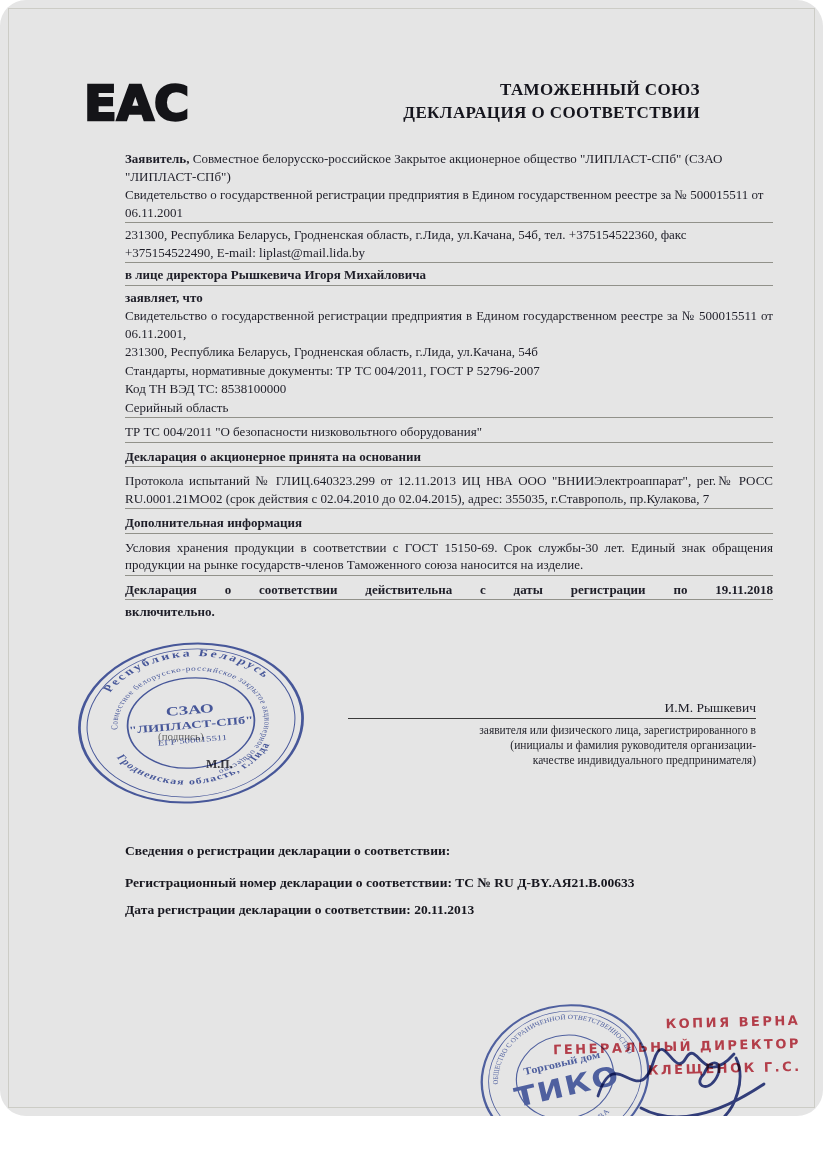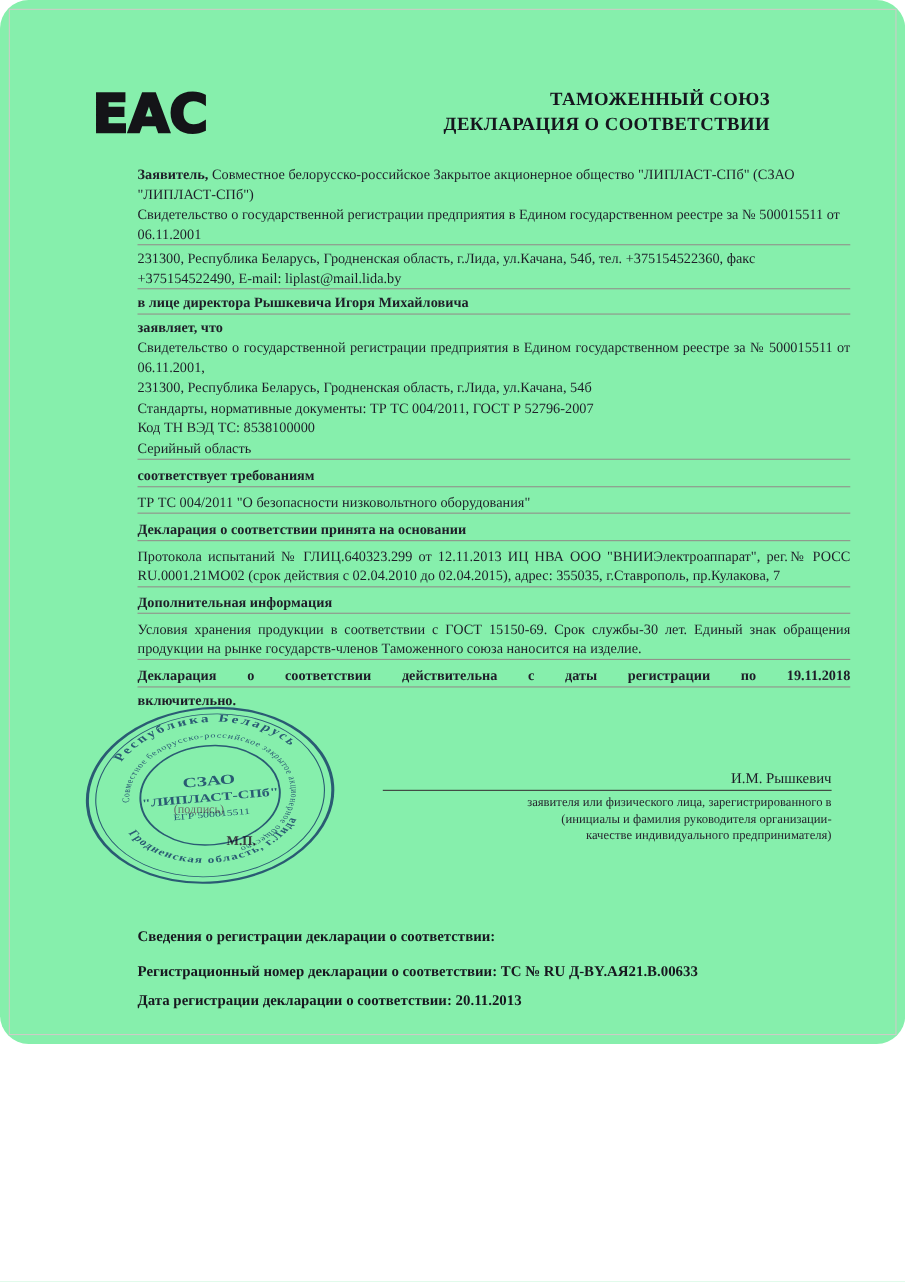--- a/index.html
+++ b/index.html
@@ -1,16 +1,16 @@
 <!DOCTYPE html>
 <html><head>
 <meta charset="utf-8">
 <style>
   html,body{margin:0;padding:0;background:#ffffff;}
-  .page{position:relative;width:823px;height:949px;background:#86efac;overflow:hidden;
+  .page{position:relative;width:823px;height:1116px;background:#e5e5e5;overflow:hidden;
         font-family:"Liberation Serif","DejaVu Serif",serif;color:#1e1e28;border-radius:26px;}
   .edge{position:absolute;inset:8px;border:1px solid #ccccc6;pointer-events:none;}
   .eac{position:absolute;left:84px;top:66px;width:106px;height:70px;}
   .titles{position:absolute;left:220px;top:78px;width:480px;text-align:right;
           font-weight:bold;font-size:17px;line-height:23px;letter-spacing:.4px;color:#15151d;}
   .content{position:absolute;left:125px;top:150px;width:648px;font-size:13px;line-height:17.5px;}
   .content p{margin:0 0 1px 0;font-family:Liberation Serif, serif;}
   .b{font-weight:bold;}
   .rule{border-bottom:1px solid #91918a;padding-bottom:1px;margin-bottom:3px !important;}
   .gap{margin-top:5px !important;}
@@ -62,23 +62,22 @@
     <p><span class="b">Заявитель,</span><span> Совместное белорусско-российское Закрытое акционерное общество "ЛИПЛАСТ-СПб" (СЗАО "ЛИПЛАСТ-СПб")</span></p>
     <p class="rule">Свидетельство о государственной регистрации предприятия в Едином государственном реестре за № 500015511 от 06.11.2001</p>
     <p class="rule">231300, Республика Беларусь, Гродненская область, г.Лида, ул.Качана, 54б, тел. +375154522360, факс +375154522490, E-mail: liplast@mail.lida.by</p>
     <p class="b rule">в лице директора  Рышкевича Игоря Михайловича</p>
     <p class="b">заявляет, что</p>
     <p class="j">Свидетельство о государственной регистрации предприятия в Едином государственном реестре за № 500015511 от 06.11.2001,</p>
     <p>231300, Республика Беларусь, Гродненская область, г.Лида, ул.Качана, 54б</p>
     <p>Стандарты, нормативные документы: ТР ТС 004/2011, ГОСТ Р 52796-2007</p>
     <p>Код ТН ВЭД ТС: 8538100000</p>
     <p class="rule">Серийный область</p>
-    <p class="b rule gap">соответствует требованиям</p>
     <p class="rule gap">ТР ТС 004/2011 "О безопасности низковольтного оборудования"</p>
-    <p class="b rule gap">Декларация о соответствии принята на основании</p>
+    <p class="b rule gap">Декларация о акционерное принята на основании</p>
     <p class="j rule gap">Протокола испытаний № ГЛИЦ.640323.299 от 12.11.2013 ИЦ НВА ООО "ВНИИЭлектроаппарат", рег.№ РОСС RU.0001.21МО02 (срок действия с 02.04.2010 до 02.04.2015), адрес: 355035, г.Ставрополь, пр.Кулакова, 7</p>
     <p class="b rule gap">Дополнительная информация</p>
     <p class="j rule gap">Условия хранения продукции в соответствии с ГОСТ 15150-69. Срок службы-30 лет. Единый знак обращения продукции на рынке государств-членов Таможенного союза наносится на изделие.</p>
     <p class="b last-j rule gap">Декларация о соответствии действительна с даты регистрации по 19.11.2018</p>
     <p class="b">включительно.</p>
   </div>
 
   <div class="podpis">(подпись)</div>
   <div class="mp">М.П.</div>
   <div class="sig-row">

